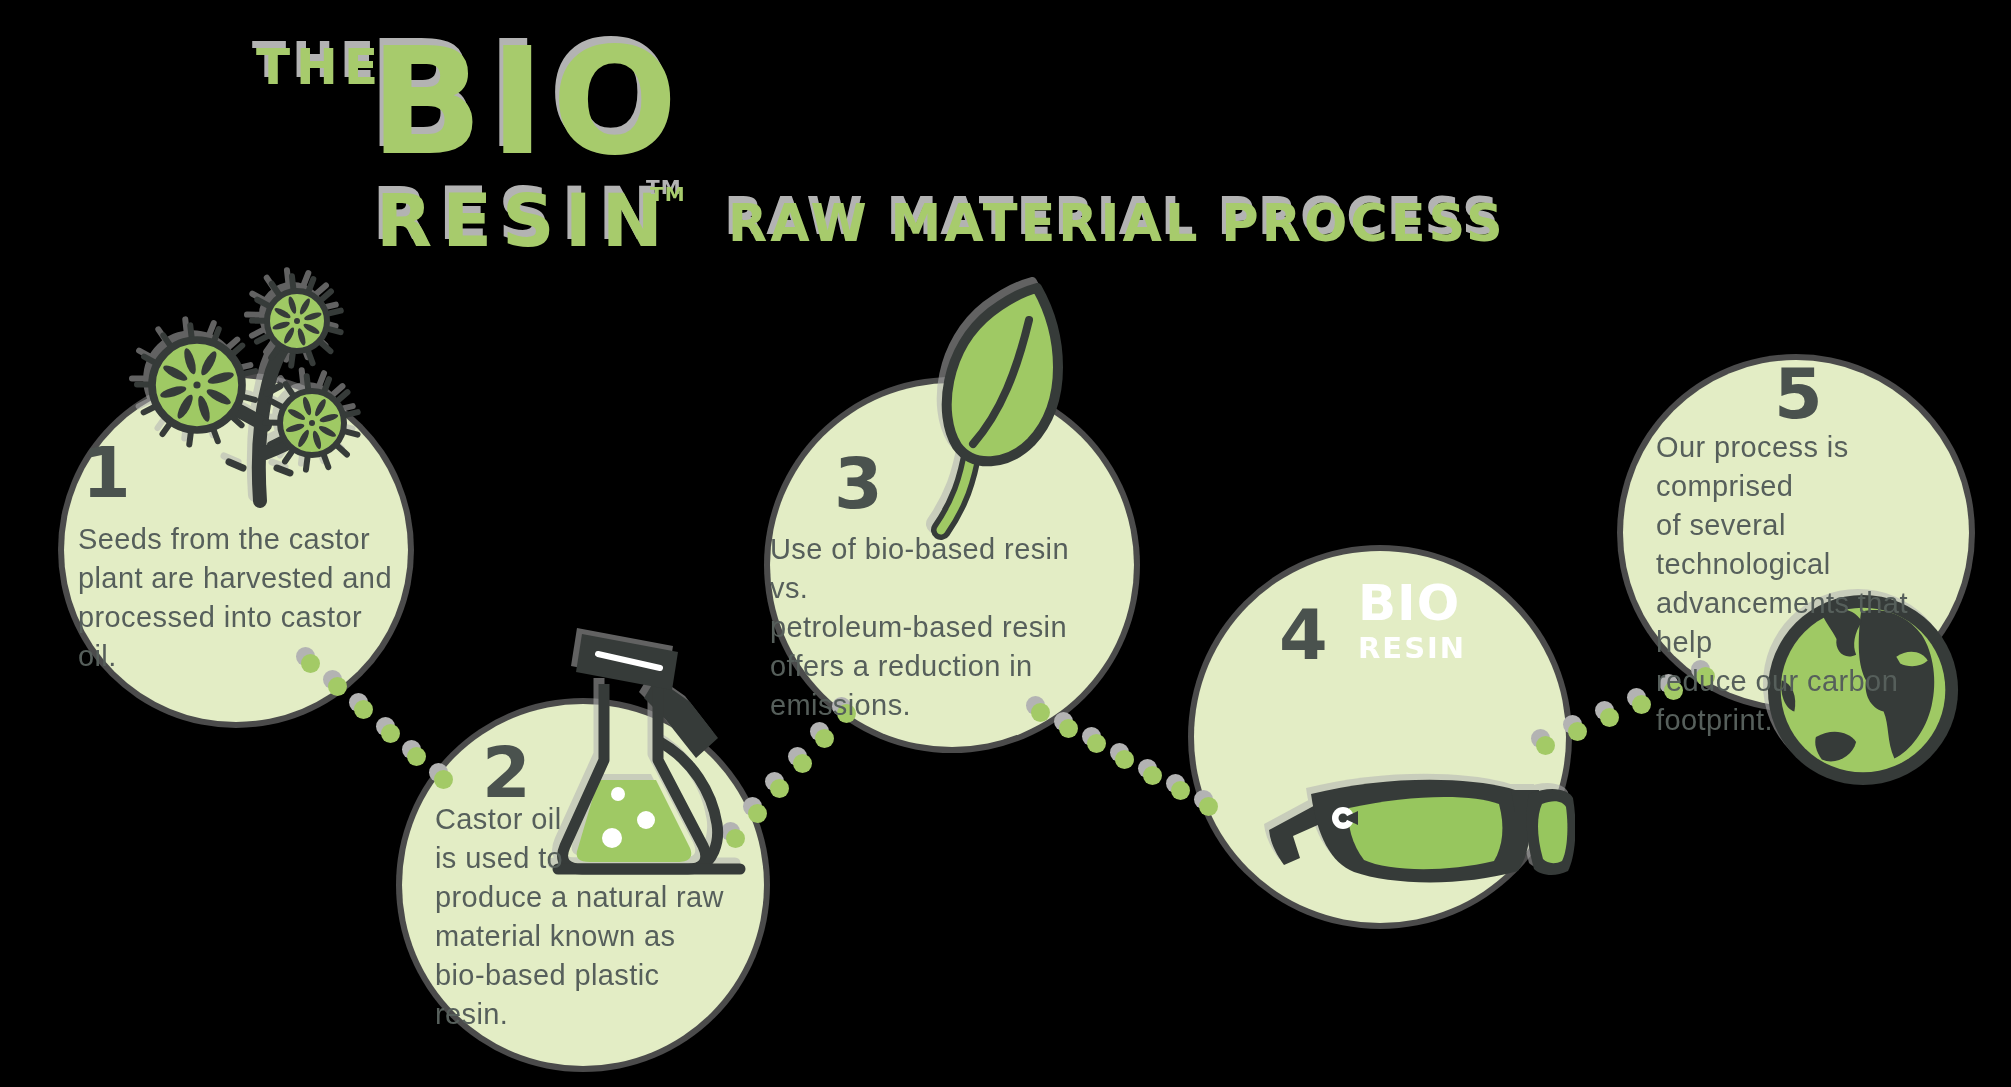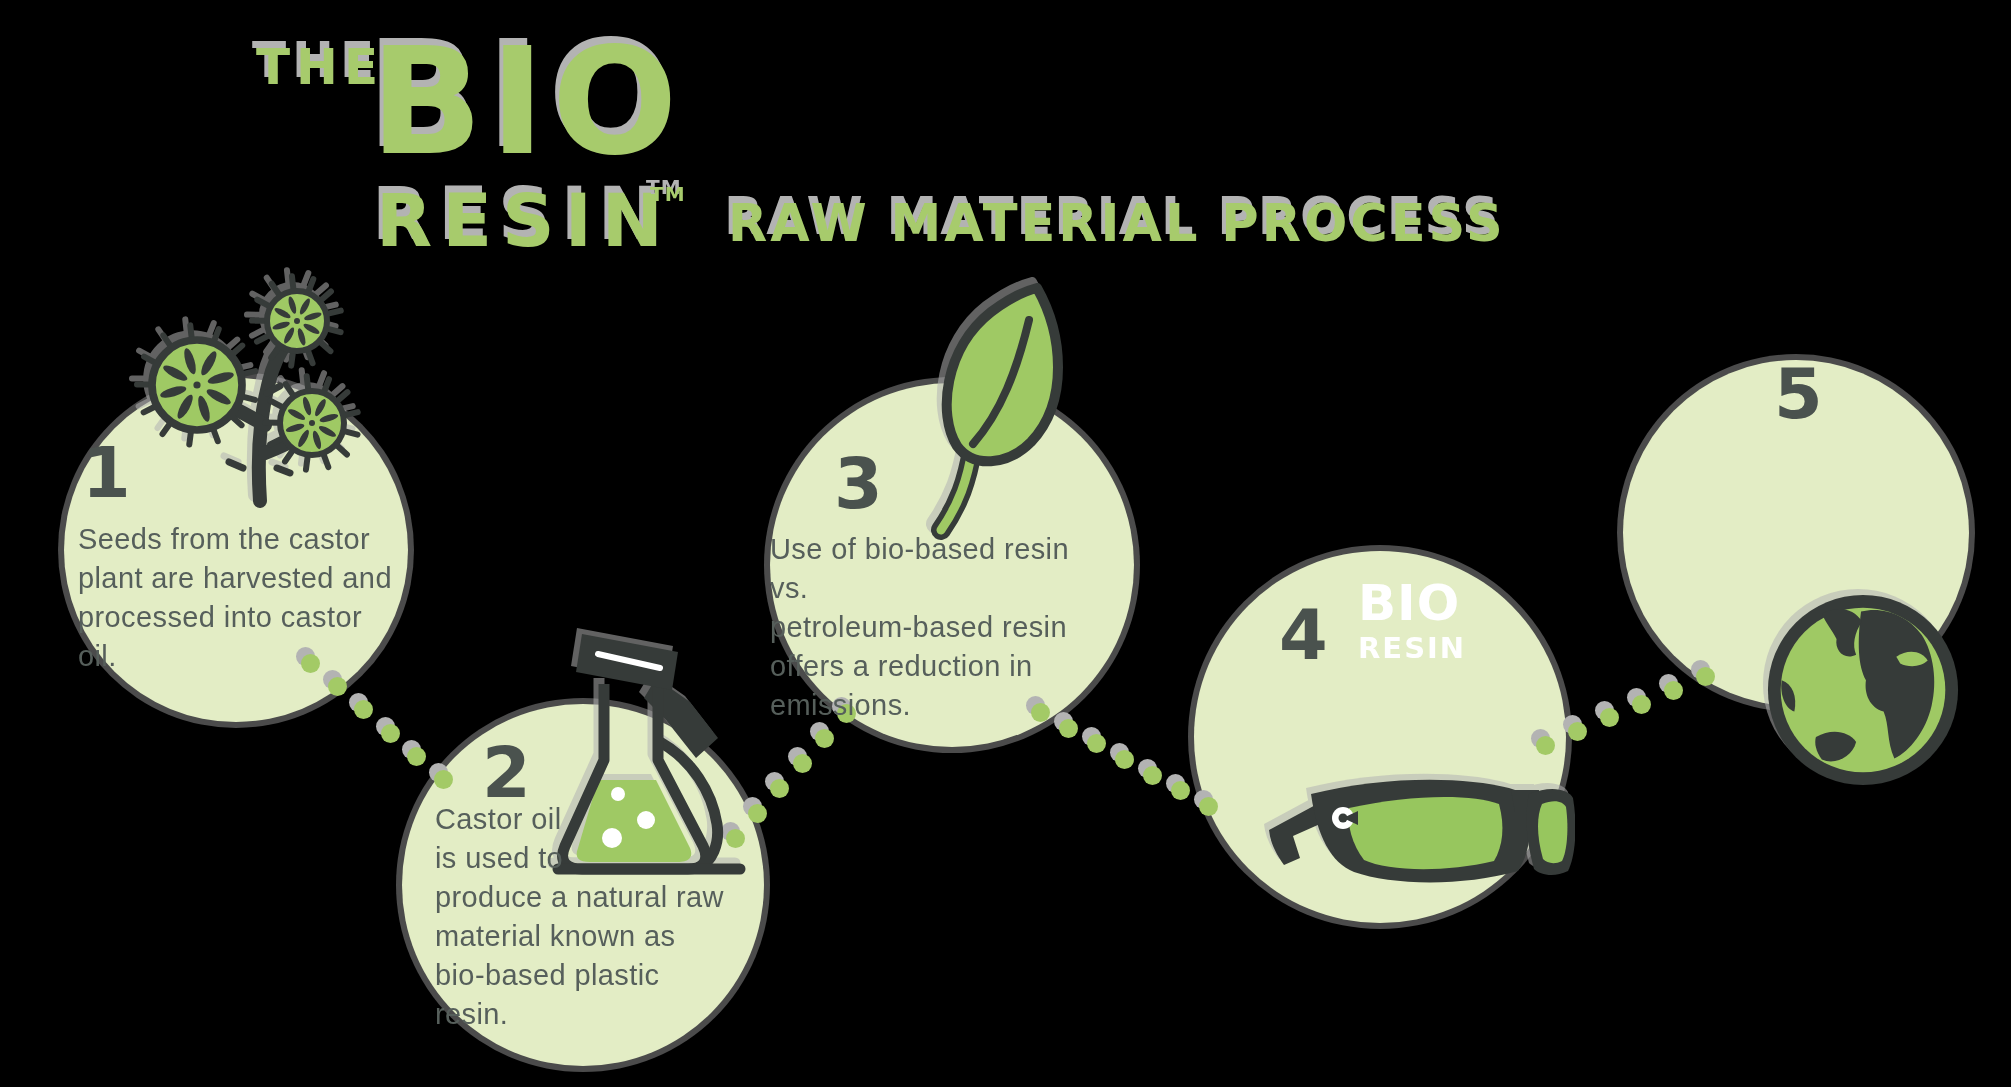--- a/index.html
+++ b/index.html
@@ -245,14 +245,19 @@
 produce a natural raw
 material known as
 bio-based plastic resin.</div>
   <div class="txt x1">Seeds from the castor
 plant are harvested and
 processed into castor oil.</div>
   <div class="txt x3">Use of bio-based resin vs.
 petroleum-based resin
 offers a reduction in
 emissions.</div>
+  <div class="txt x5">Our process is comprised
+of several technological
+advancements that help
+reduce our carbon
+footprint.</div>
 
 </div>
 
 </body></html>

